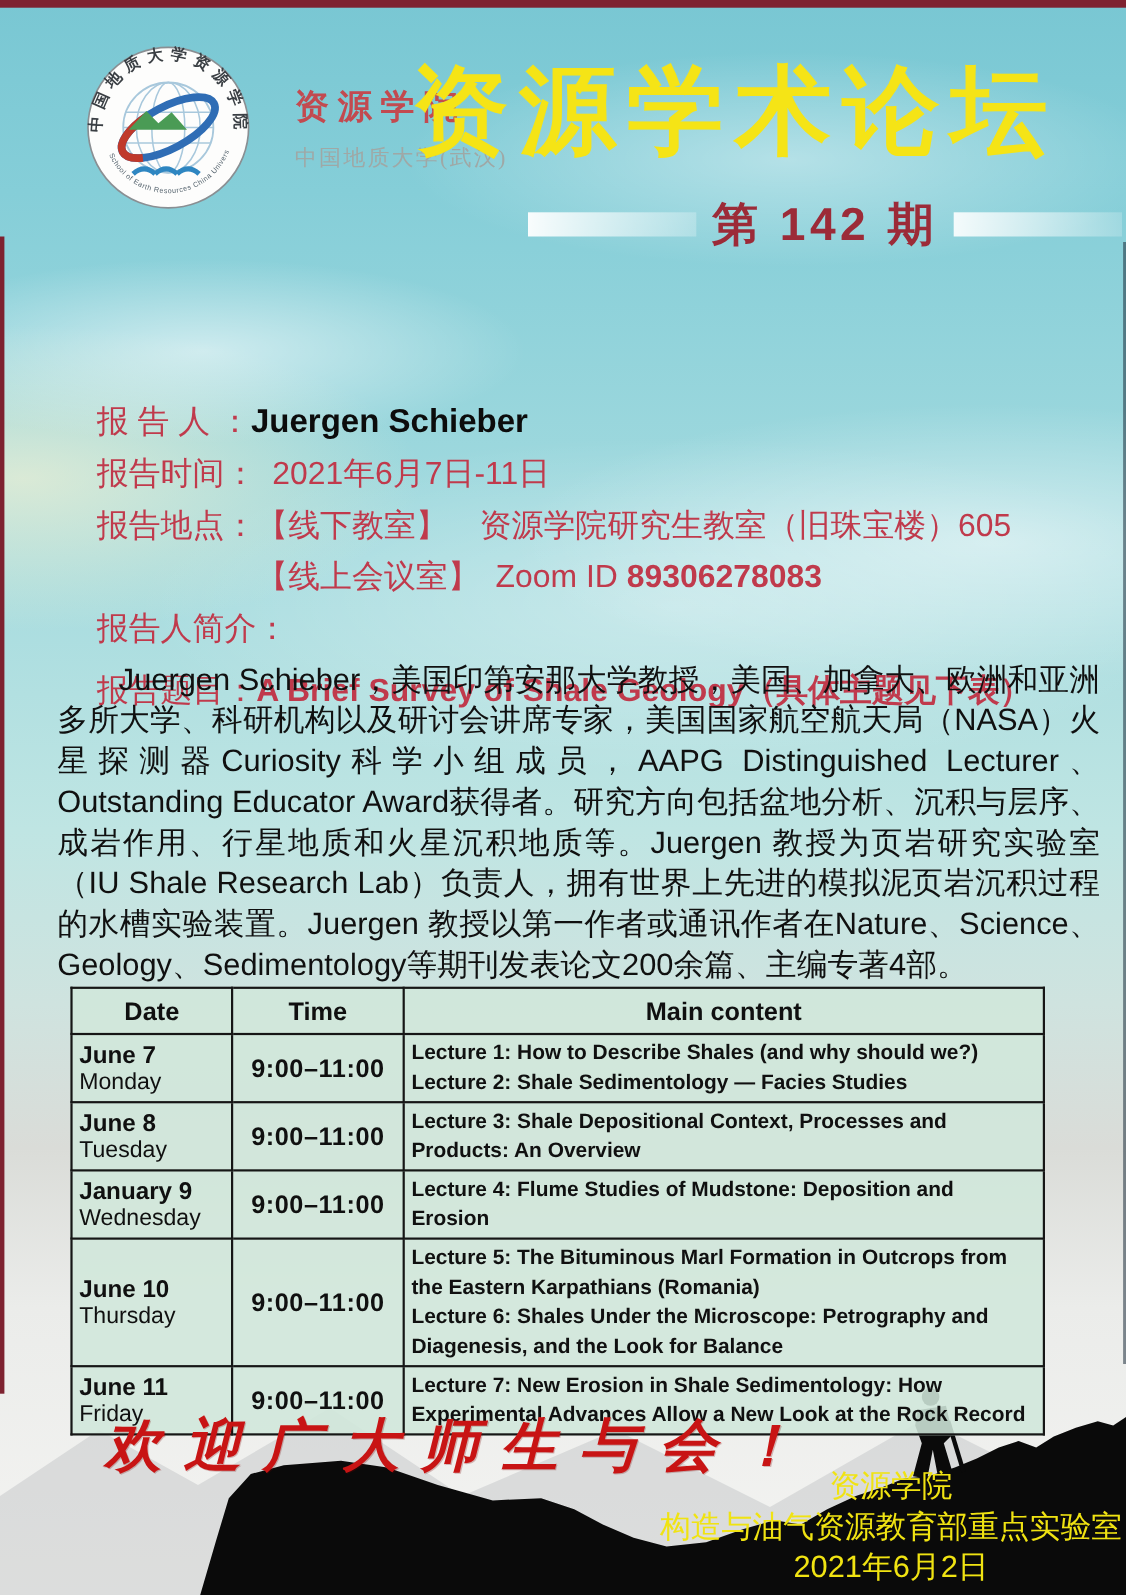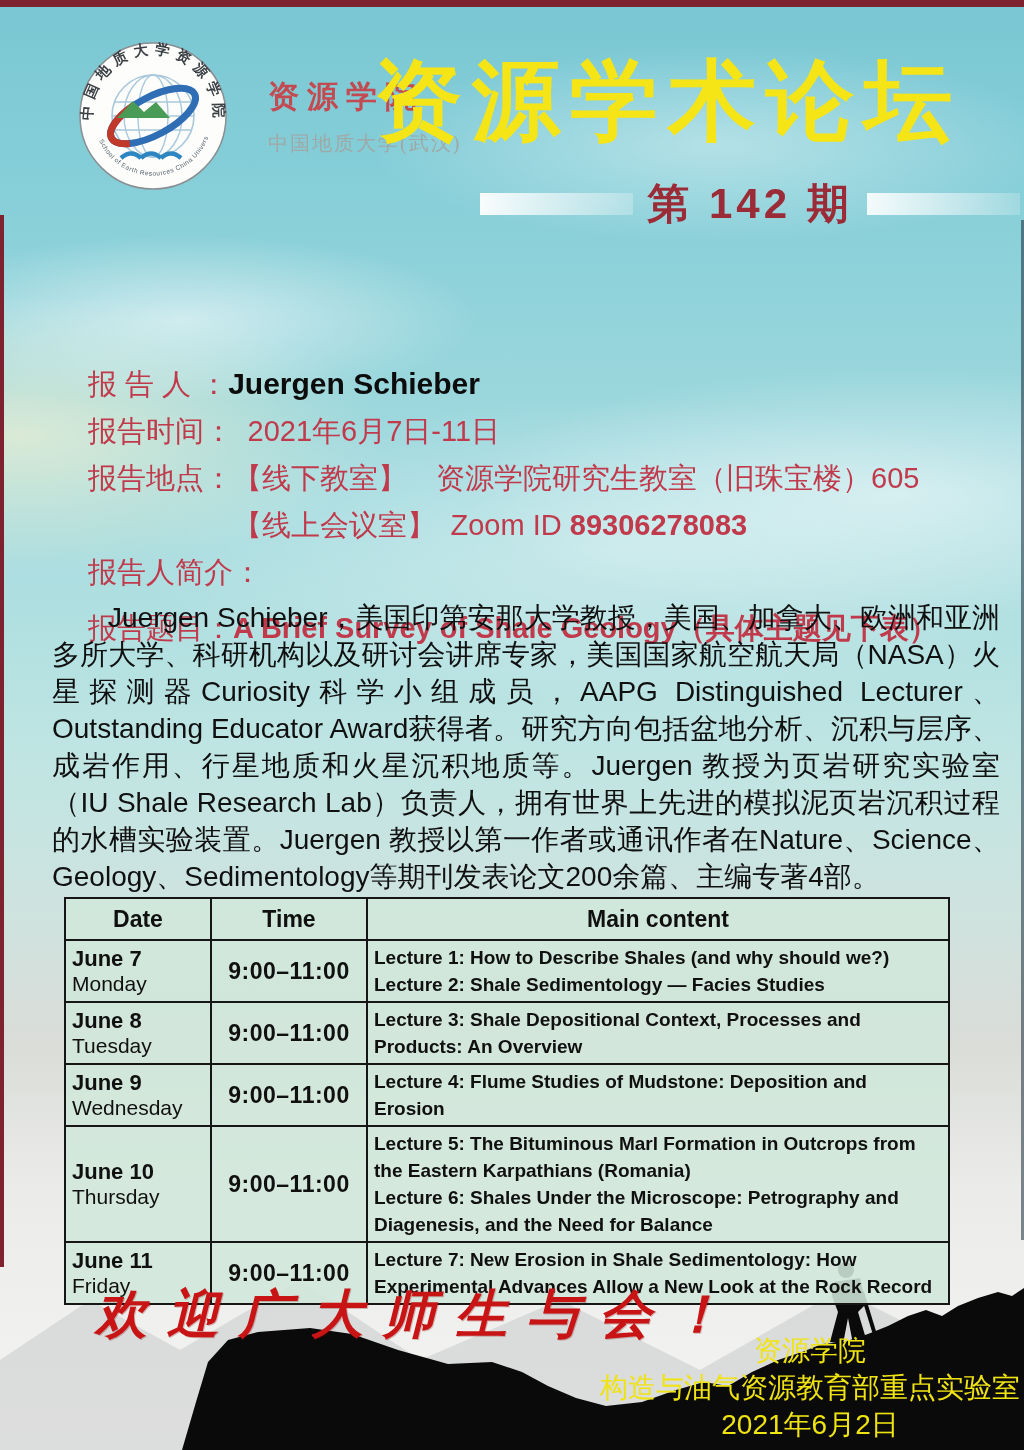--- a/index.html
+++ b/index.html
@@ -164,37 +164,37 @@
             <div class="date-line">June 8</div>
             <div class="day-line">Tuesday</div>
           </td>
           <td class="time-cell">9:00–11:00</td>
           <td class="content-cell">
             <div>Lecture 3: Shale Depositional Context, Processes and Products: An Overview</div>
           </td>
         </tr>
         <tr>
           <td class="date-cell">
-            <div class="date-line">June 9</div>
+            <div class="date-line">January 9</div>
             <div class="day-line">Wednesday</div>
           </td>
           <td class="time-cell">9:00–11:00</td>
           <td class="content-cell">
             <div>Lecture 4: Flume Studies of Mudstone: Deposition and Erosion</div>
           </td>
         </tr>
         <tr>
           <td class="date-cell">
             <div class="date-line">June 10</div>
             <div class="day-line">Thursday</div>
           </td>
           <td class="time-cell">9:00–11:00</td>
           <td class="content-cell">
             <div>Lecture 5: The Bituminous Marl Formation in Outcrops from the Eastern Karpathians (Romania)</div>
-            <div>Lecture 6: Shales Under the Microscope: Petrography and Diagenesis, and the Need for Balance</div>
+            <div>Lecture 6: Shales Under the Microscope: Petrography and Diagenesis, and the Look for Balance</div>
           </td>
         </tr>
         <tr>
           <td class="date-cell">
             <div class="date-line">June 11</div>
             <div class="day-line">Friday</div>
           </td>
           <td class="time-cell">9:00–11:00</td>
           <td class="content-cell">
             <div>Lecture 7: New Erosion in Shale Sedimentology: How Experimental Advances Allow a New Look at the Rock Record</div>

